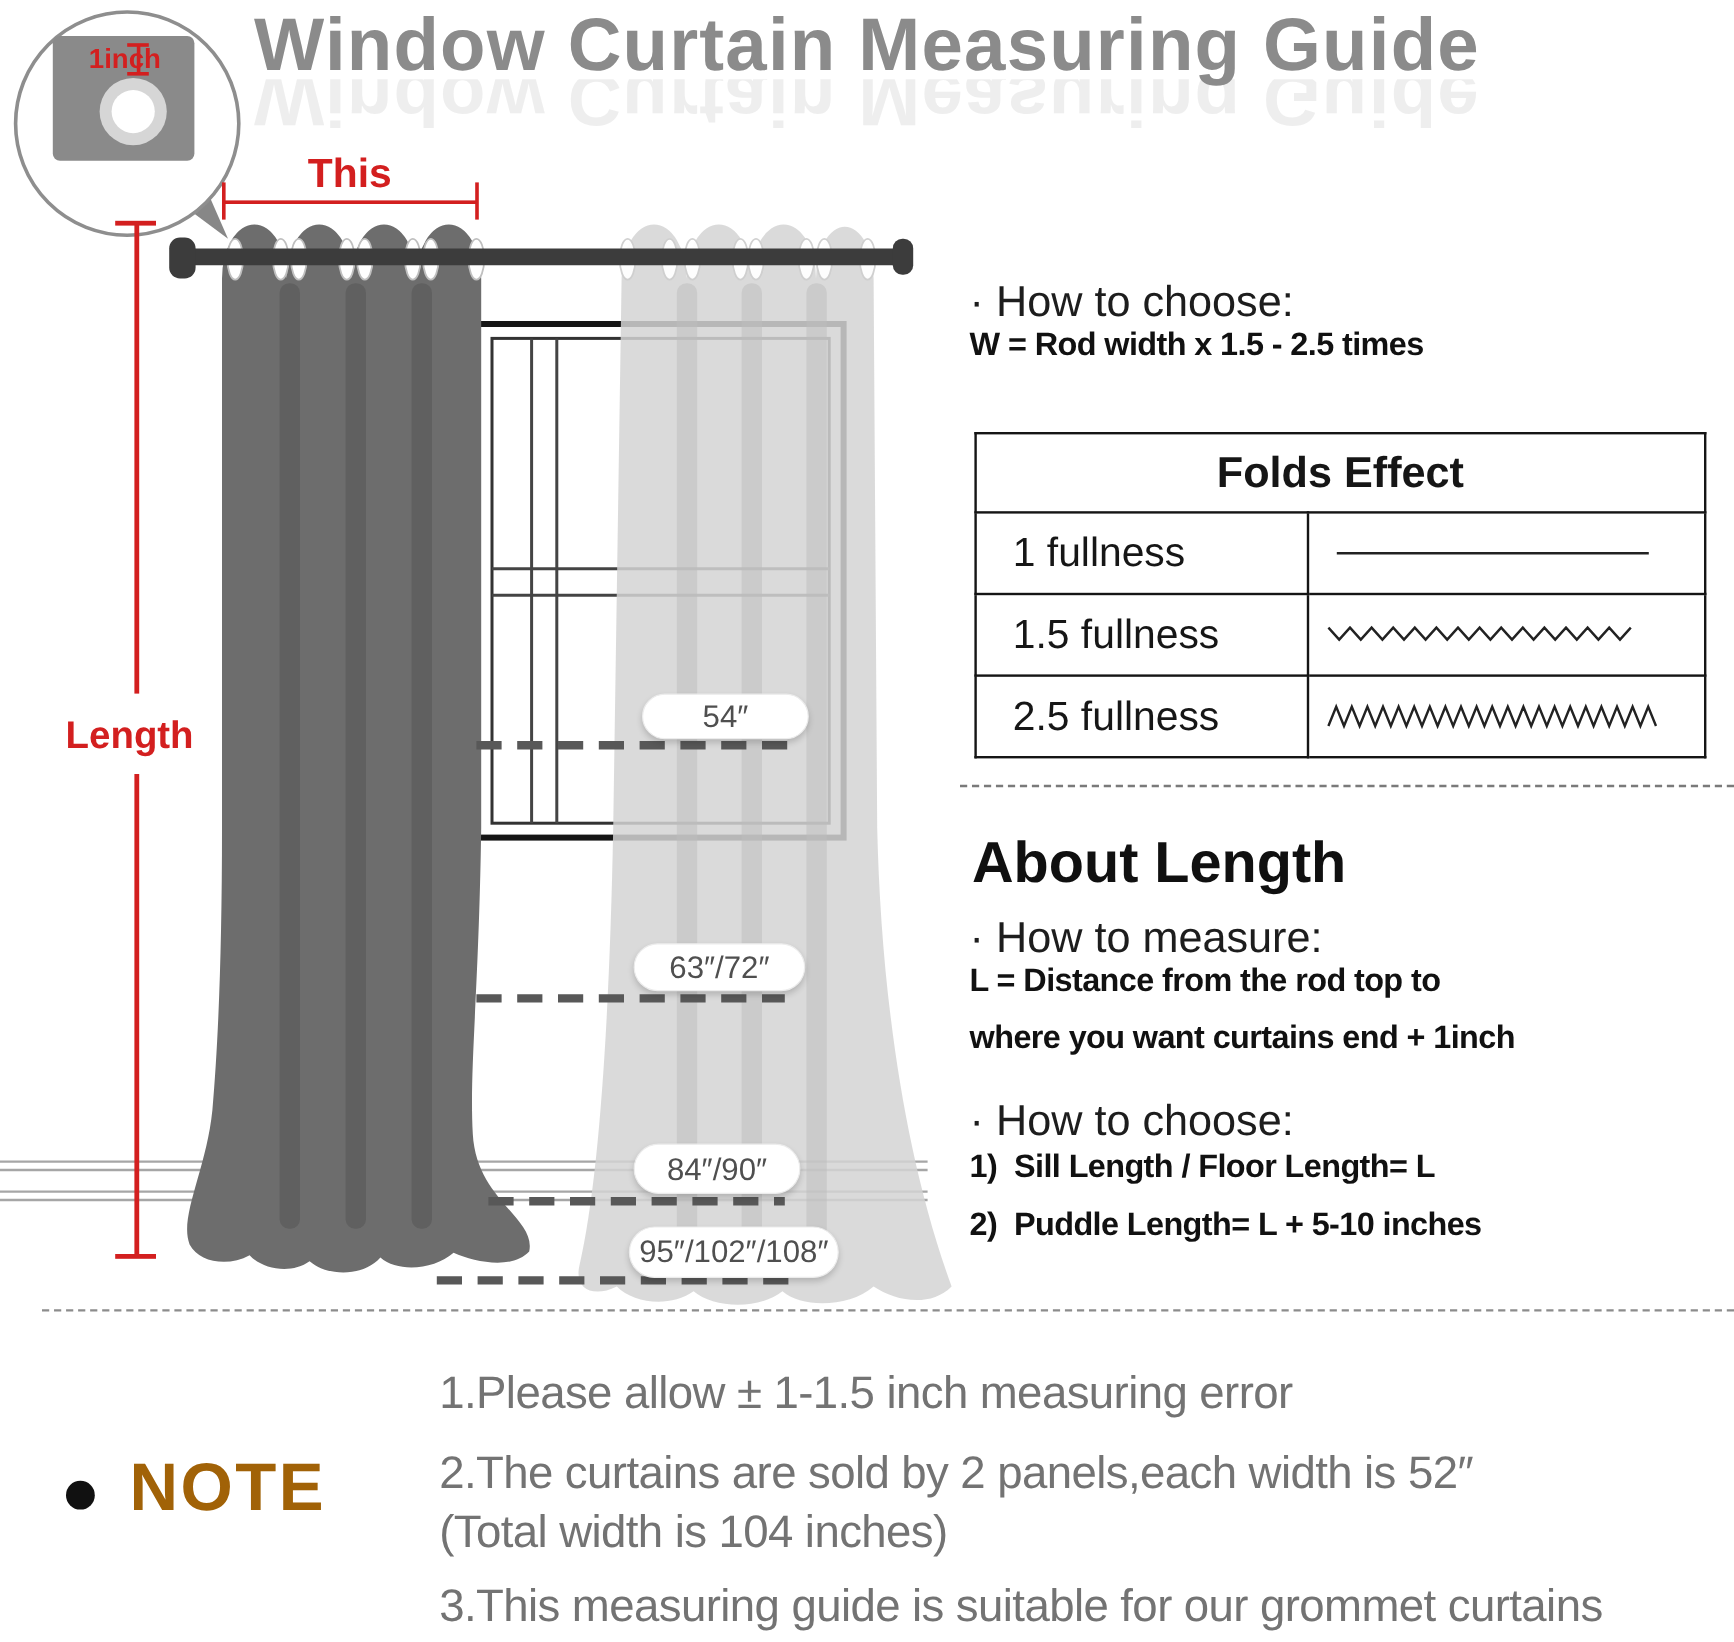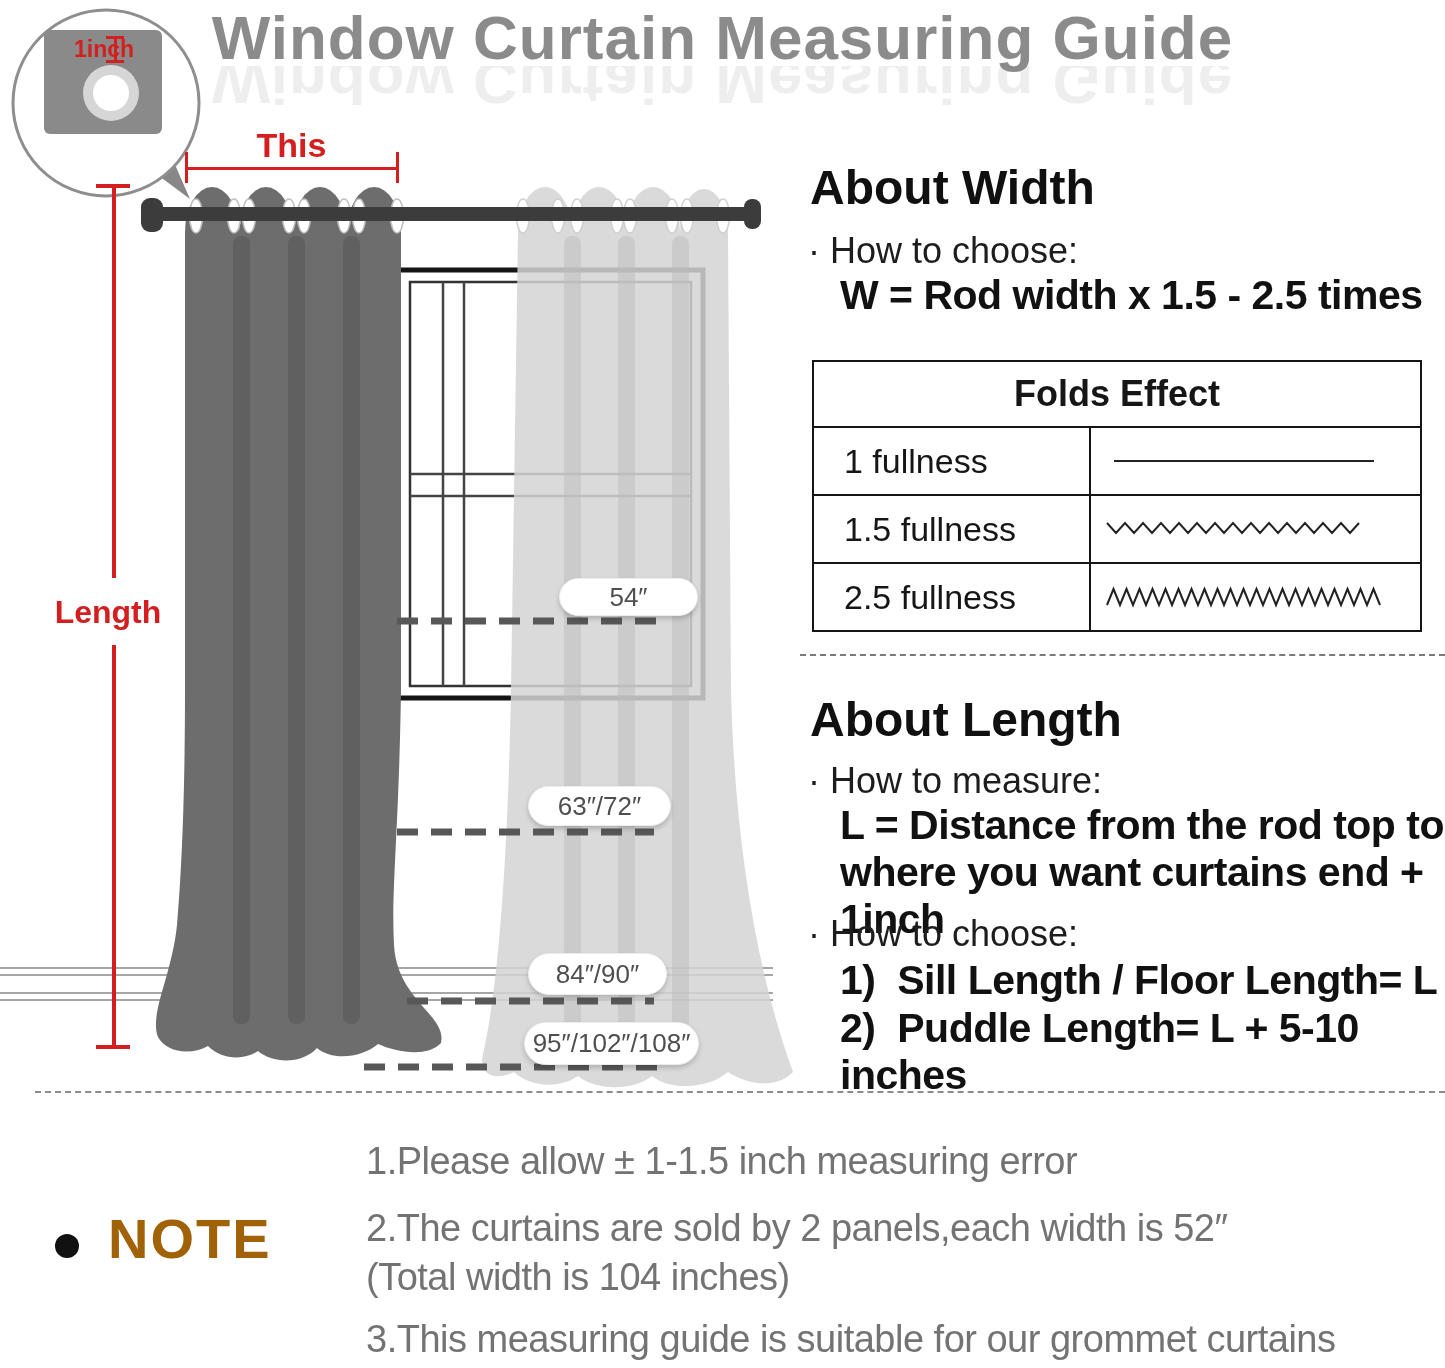--- a/index.html
+++ b/index.html
@@ -17,21 +17,21 @@
   .width-label{left:185px;top:126px;width:213px;text-align:center;font-size:34px;font-weight:700;}
   .length-label{left:48px;top:594px;width:120px;text-align:center;font-size:32px;font-weight:700;}
   .inch-label{left:46px;top:36px;font-size:23px;font-weight:700;margin-left:28px;}
   
   .pill{background:#fff;border:1px solid #ececec;border-radius:999px;
         box-shadow:0 3px 5px rgba(0,0,0,0.18);display:flex;align-items:center;justify-content:center;
         font-size:26px;color:#4f4f4f;z-index:6;}
   
   .h1{font-size:48px;font-weight:700;color:#101010;}
   .body-line{font-size:36px;font-weight:400;color:#1d1d1d;}
-  .formula{font-size:41px;font-weight:700;color:#111;letter-spacing:-0.5px;margin-left:32px;}
+  .formula{font-size:27px;font-weight:700;color:#111;letter-spacing:-0.5px;}
   
   .folds-table{left:812px;top:342px;width:610px;border-collapse:collapse;z-index:5;margin-top:18px;}
   .folds-table th,.folds-table td{border:2px solid #151515;font-weight:400;}
   .folds-table th{height:62px;font-size:36px;font-weight:700;text-align:center;}
   .folds-table td.lab{width:276px;height:64px;font-size:34px;padding-left:30px;}
   .folds-table td.glyph{width:334px;text-align:center;vertical-align:middle;}
   .dashed-div{border-top:2px dashed #7a7a7a;height:0;z-index:2;}
   
   .note-bullet{left:55px;top:1234px;width:24px;height:24px;border-radius:50%;background:#111;}
   .note-word{left:108px;top:1206px;font-size:56px;font-weight:700;letter-spacing:2px;color:#a16207;}
@@ -154,26 +154,25 @@
   <div class="abs redline" style="left:112px;top:645px;width:3.5px;height:401px;z-index:7;"></div>
   <div class="abs redline" style="left:96px;top:184px;width:34px;height:3.5px;z-index:7;"></div>
   <div class="abs redline" style="left:96px;top:1045px;width:34px;height:3.5px;z-index:7;"></div>
   <div class="abs red length-label t" style="z-index:7;">Length</div>
 
   <div class="abs red inch-label t" style="z-index:7;">1inch</div>
   <div class="abs redline" style="left:114px;top:38px;width:3px;height:24px;z-index:7;"></div>
   <div class="abs redline" style="left:106px;top:36px;width:18px;height:3px;z-index:7;"></div>
   <div class="abs redline" style="left:106px;top:60px;width:18px;height:3px;z-index:7;"></div>
 
-  <div class="abs pill t" style="left:559px;top:578px;width:137px;height:36px;">54″</div>
+  <div class="abs pill t" style="left:535px;top:578px;width:137px;height:36px;">54″</div>
   <div class="abs pill t" style="left:528px;top:786px;width:141px;height:38px;">63″/72″</div>
   <div class="abs pill t" style="left:528px;top:953px;width:137px;height:40px;">84″/90″</div>
   <div class="abs pill t" style="left:524px;top:1022px;width:173px;height:41px;">95″/102″/108″</div>
 
-  <div class="abs h1 t" style="left:810px;top:160px;">About Width</div>
   <div class="abs body-line t" style="left:808px;top:230px;">· How to choose:</div>
   <div class="abs formula t" style="left:808px;top:272px;">W = Rod width x 1.5 - 2.5 times</div>
 
   <table class="abs folds-table">
     <tbody>
         <tr>
       <th colspan="2" class="t">Folds Effect</th>
     </tr>
     <tr>
       <td class="lab t">1 fullness</td>

